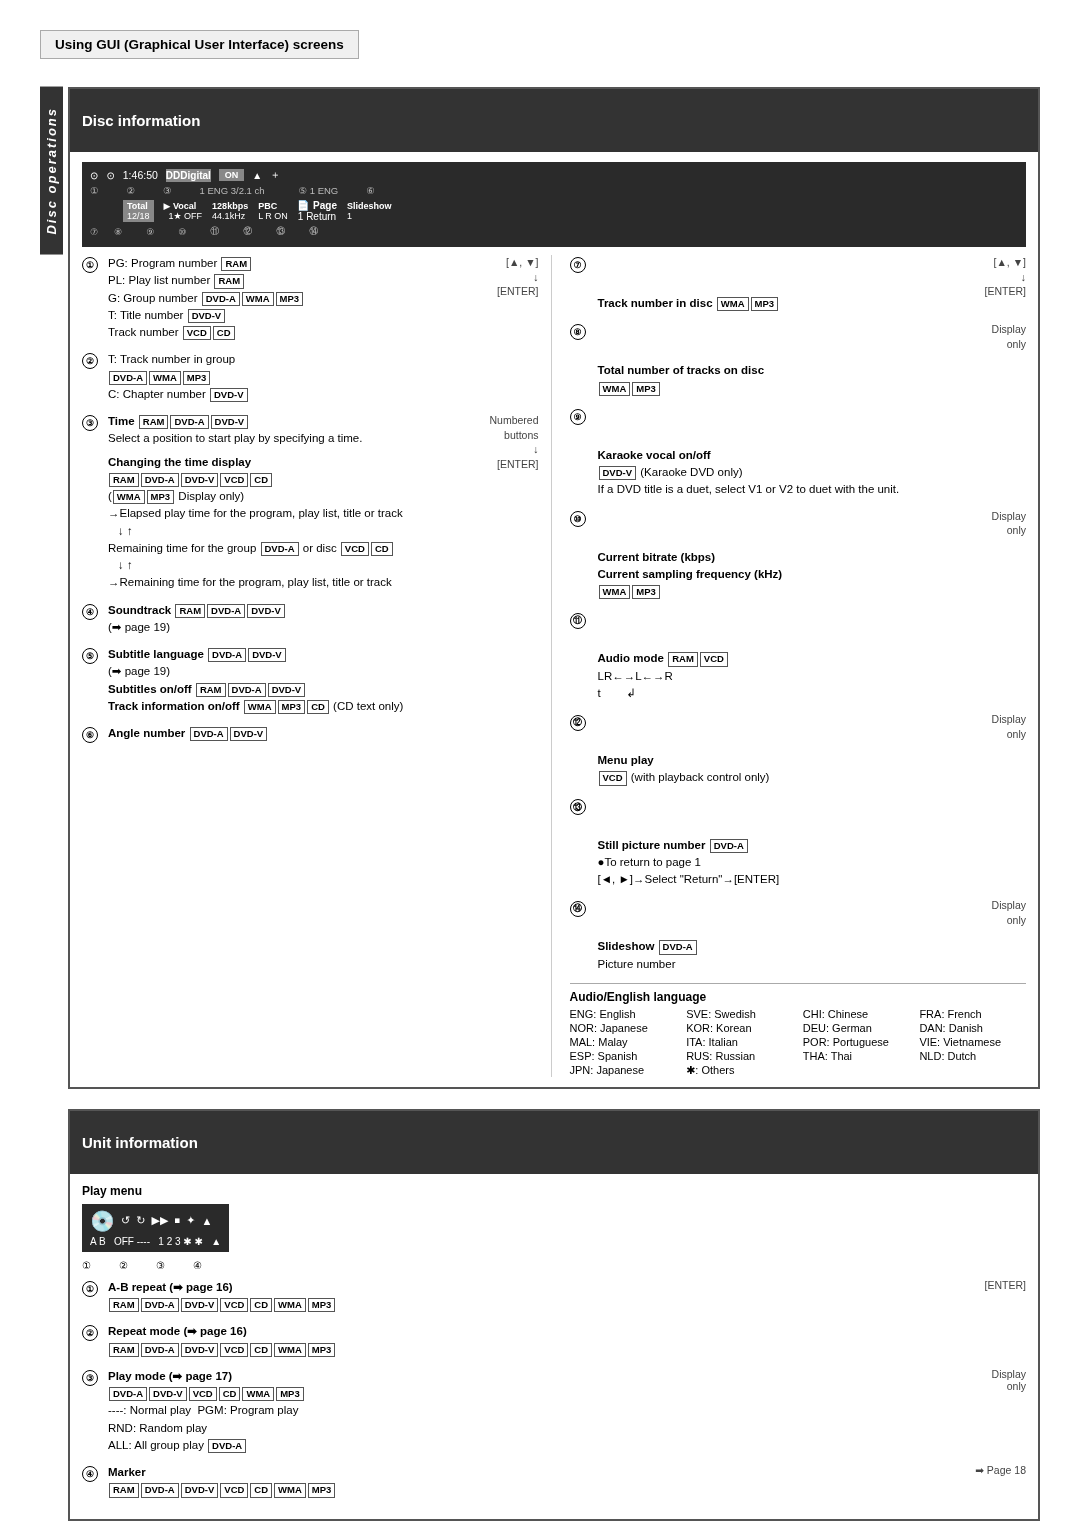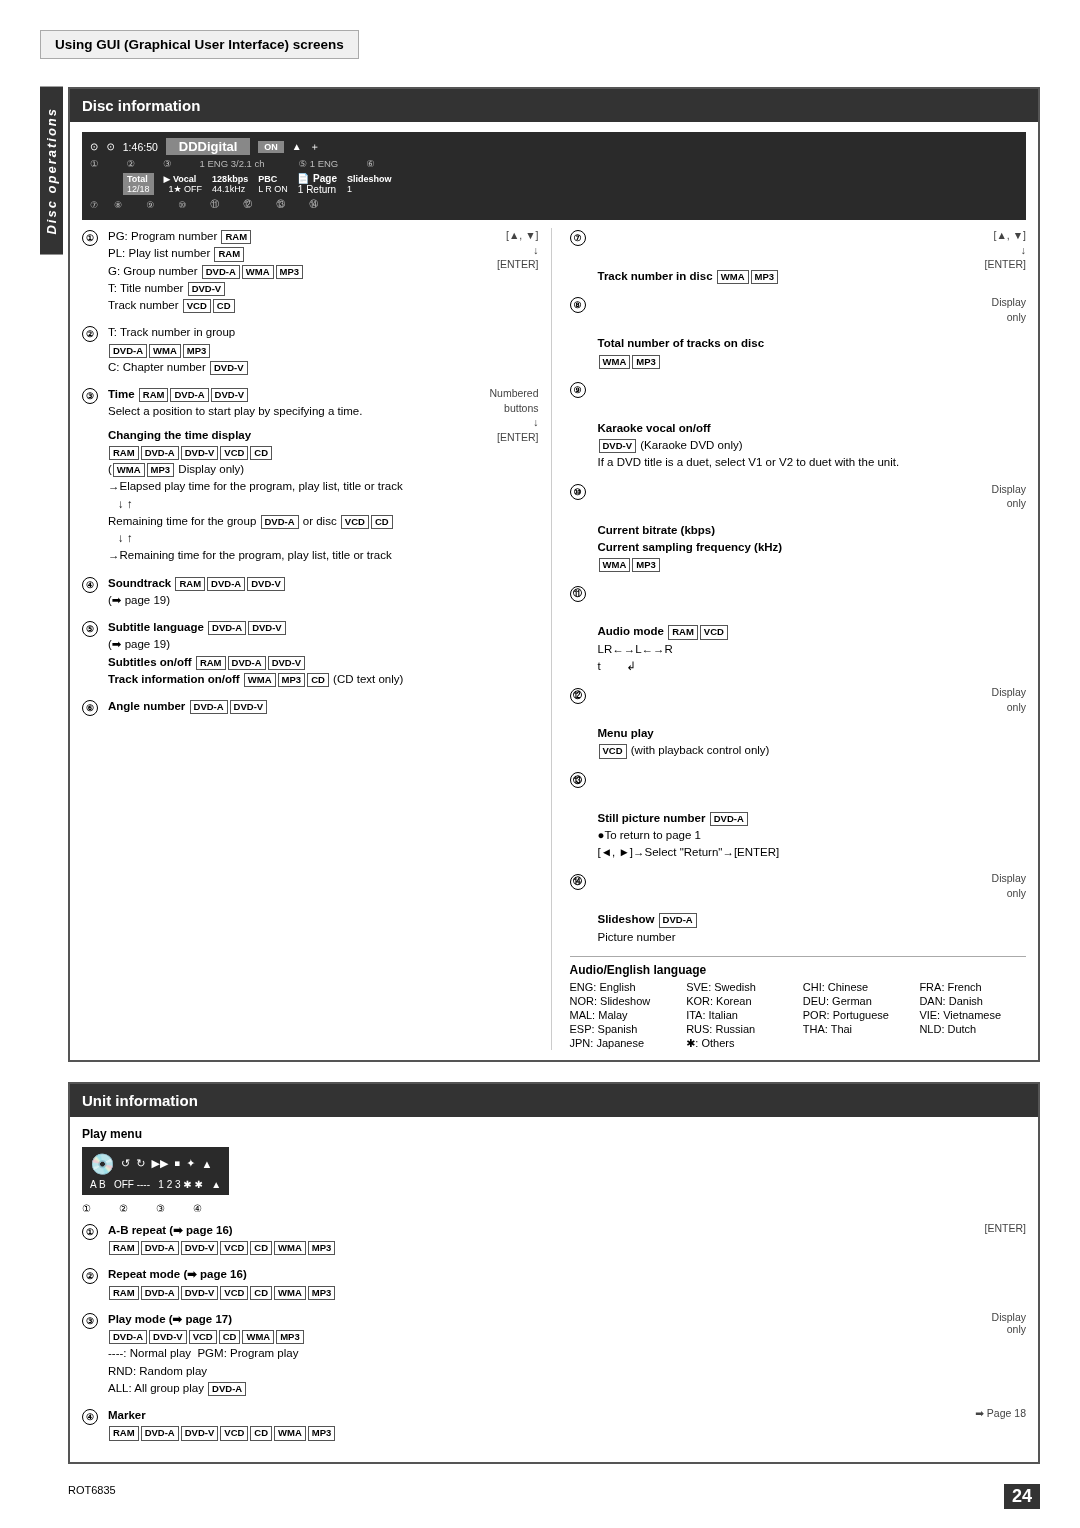--- a/index.html
+++ b/index.html
@@ -36,21 +36,21 @@
     .section-box {
       border: 2px solid #555;
       margin-bottom: 20px;
     }
 
     .section-title {
       background: #333;
       color: #fff;
       font-size: 15px;
       font-weight: bold;
-      padding: 8px 12px;
+      padding: 23px 12px;
     }
 
     .section-content {
       padding: 10px 12px;
     }
 
     
     .disc-screen {
       background: #2a2a2a;
       color: #fff;
@@ -308,21 +308,21 @@
       <div class="section-box">
         <div class="section-title">Disc information</div>
         <div class="section-content">
 
           <div class="disc-screen">
 
             <div class="disc-screen-row">
               <span style="font-size:10px">⊙</span>
               <span style="font-size:10px">⊙</span>
               <span class="screen-value">1:46:50</span>
-              <span style="background:#888;padding:1px 13px;font-size:13px;font-weight:bold">DDDigital</span>
+              <span style="background:#888;padding:1px 0;font-size:10px;font-weight:bold">DDDigital</span>
               <span style="background:#888;padding:1px 6px;font-size:9px;font-weight:bold">ON</span>
               <span style="font-size:10px">▲</span>
               <span style="font-size:10px">＋</span>
             </div>
             <div class="disc-screen-row" style="font-size:9.5px;color:#bbb;gap:28px;">
               <span>①</span>
               <span>②</span>
               <span>③</span>
               <span>1 ENG 3/2.1 ch</span>
               <span style="margin-left:6px">⑤  1 ENG</span>
@@ -522,21 +522,21 @@
                 <div class="right-side-label">Display<br>only</div>
               </div>
 
               <div class="lang-section">
                 <div style="font-weight:bold;font-size:12px;margin-bottom:4px;">Audio/English language</div>
                 <div class="lang-grid">
                   <span>ENG: English</span>
                   <span>SVE: Swedish</span>
                   <span>CHI: Chinese</span>
                   <span>FRA: French</span>
-                  <span>NOR: Slideshow</span>
+                  <span>NOR: Japanese</span>
                   <span>KOR: Korean</span>
                   <span>DEU: German</span>
                   <span>DAN: Danish</span>
                   <span>MAL: Malay</span>
                   <span>ITA: Italian</span>
                   <span>POR: Portuguese</span>
                   <span>VIE: Vietnamese</span>
                   <span>ESP: Spanish</span>
                   <span>RUS: Russian</span>
                   <span>THA: Thai</span>

